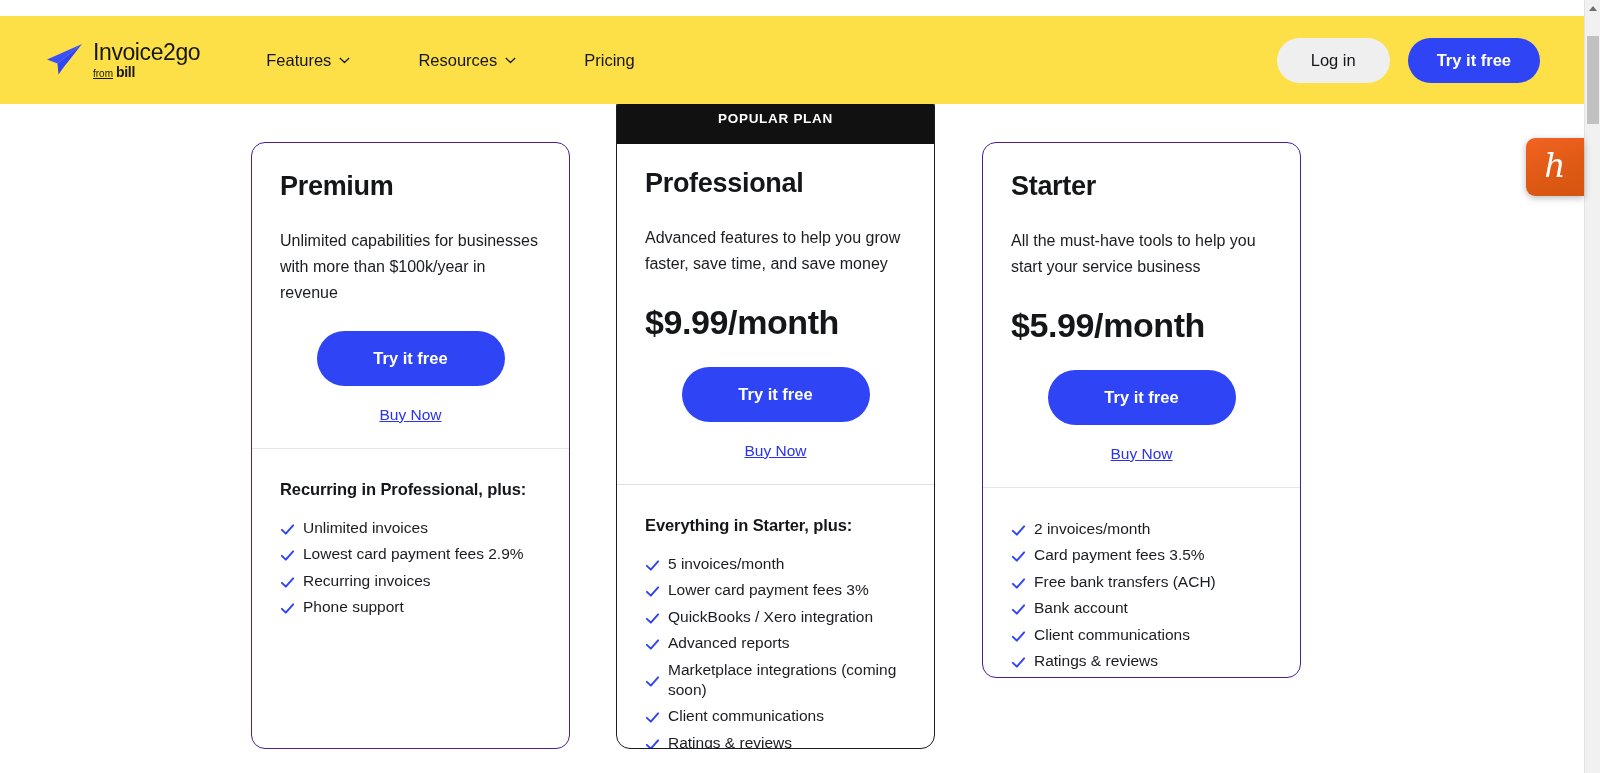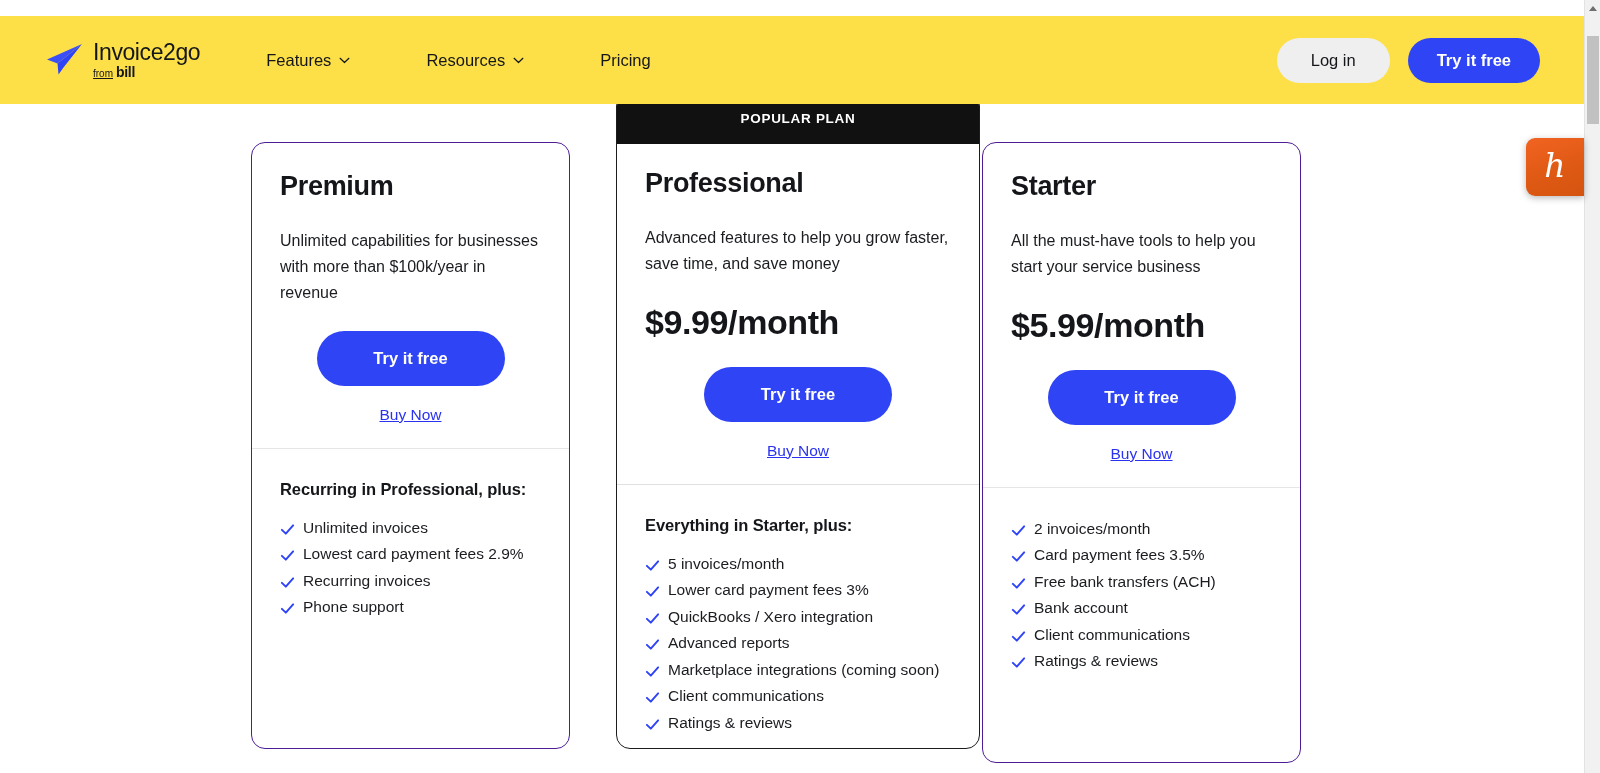--- a/index.html
+++ b/index.html
@@ -81,21 +81,21 @@
     align-items: baseline;
     gap: 3px;
   }
   .logo-sub-from { font-size: 10px; color: #14161a; text-decoration: underline; }
   .logo-sub-bill { font-size: 14px; font-weight: bold; color: #14161a; letter-spacing: -0.3px; }
 
   .nav {
     display: flex;
     align-items: center;
     margin-left: 46px;
-    gap: 8px;
+    gap: 0;
   }
   .nav-item {
     display: flex;
     align-items: center;
     gap: 8px;
     padding: 10px 20px;
     font-size: 16.5px;
     color: #14161a;
     cursor: pointer;
     white-space: nowrap;
@@ -180,26 +180,26 @@
     position: absolute;
     top: 54px;
     width: 319px;
     background: #ffffff;
     border: 1px solid #4c1d95;
     border-radius: 14px;
     display: flex;
     flex-direction: column;
   }
   .card.premium { left: 0;   height: 607px; }
-  .card.starter { left: 731px; height: 621px; }
+  .card.starter { left: 731px; height: 536px; }
 
   .card.professional {
     left: 365px;
     top: 4px;
-    width: 364px;
+    width: 319px;
     height: 657px;
     border: 1px solid #1c1c1c;
     border-radius: 14px;
     overflow: hidden;
     padding-top: 0;
   }
   .popular-badge {
     height: 51px;
     background: #111111;
     color: #ffffff;

